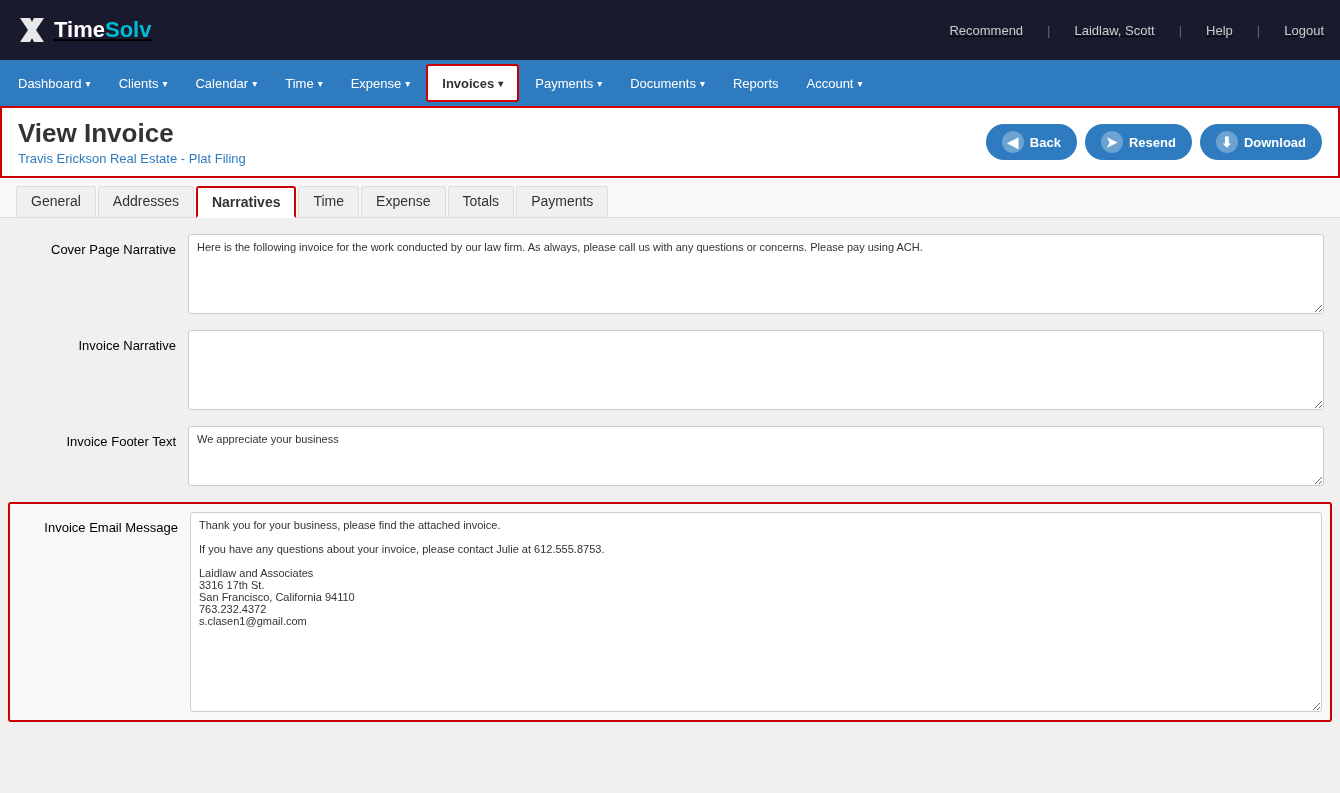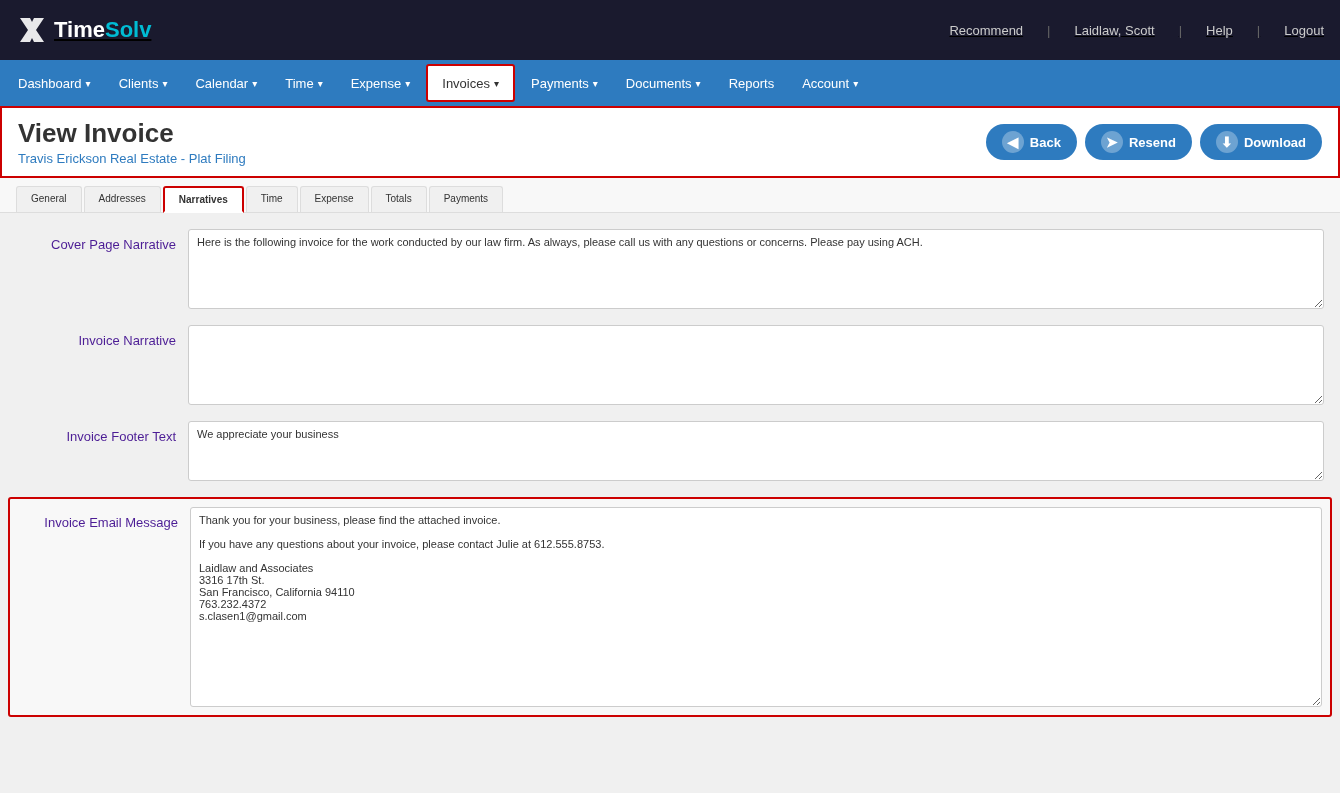--- a/index.html
+++ b/index.html
@@ -59,20 +59,21 @@
       white-space: nowrap;
       border-radius: 3px;
       position: relative;
     }
     .nav-item.active {
       background: white;
       color: #333;
       border: 2px solid #c00;
       margin: 4px 2px;
       border-radius: 3px;
+      font-weight: bold;
     }
     .nav-item .arrow { font-size: 10px; }
 
     
     .page-header {
       background: white;
       border: 2px solid #c00;
       display: flex;
       justify-content: space-between;
       align-items: center;
@@ -121,21 +122,21 @@
     
     .tabs-bar {
       background: #f8f8f8;
       padding: 8px 16px 0;
       display: flex;
       gap: 2px;
       border-bottom: 1px solid #ddd;
     }
     .tab {
       padding: 6px 14px;
-      font-size: 10px;
+      font-size: 14px;
       cursor: pointer;
       border: 1px solid #ddd;
       border-bottom: none;
       background: #f0f0f0;
       color: #333;
       border-radius: 3px 3px 0 0;
     }
     .tab.active {
       background: white;
       border: 2px solid #c00;
@@ -153,21 +154,21 @@
     }
     .form-row {
       display: flex;
       align-items: flex-start;
       margin-bottom: 16px;
       gap: 12px;
     }
     .form-label {
       width: 160px;
       min-width: 160px;
-      color: #4c1d95;
+      color: #000000;
       font-size: 13px;
       padding-top: 8px;
       text-align: right;
     }
     .form-control {
       flex: 1;
       border: 1px solid #ccc;
       border-radius: 3px;
       padding: 6px 8px;
       font-size: 11px;

